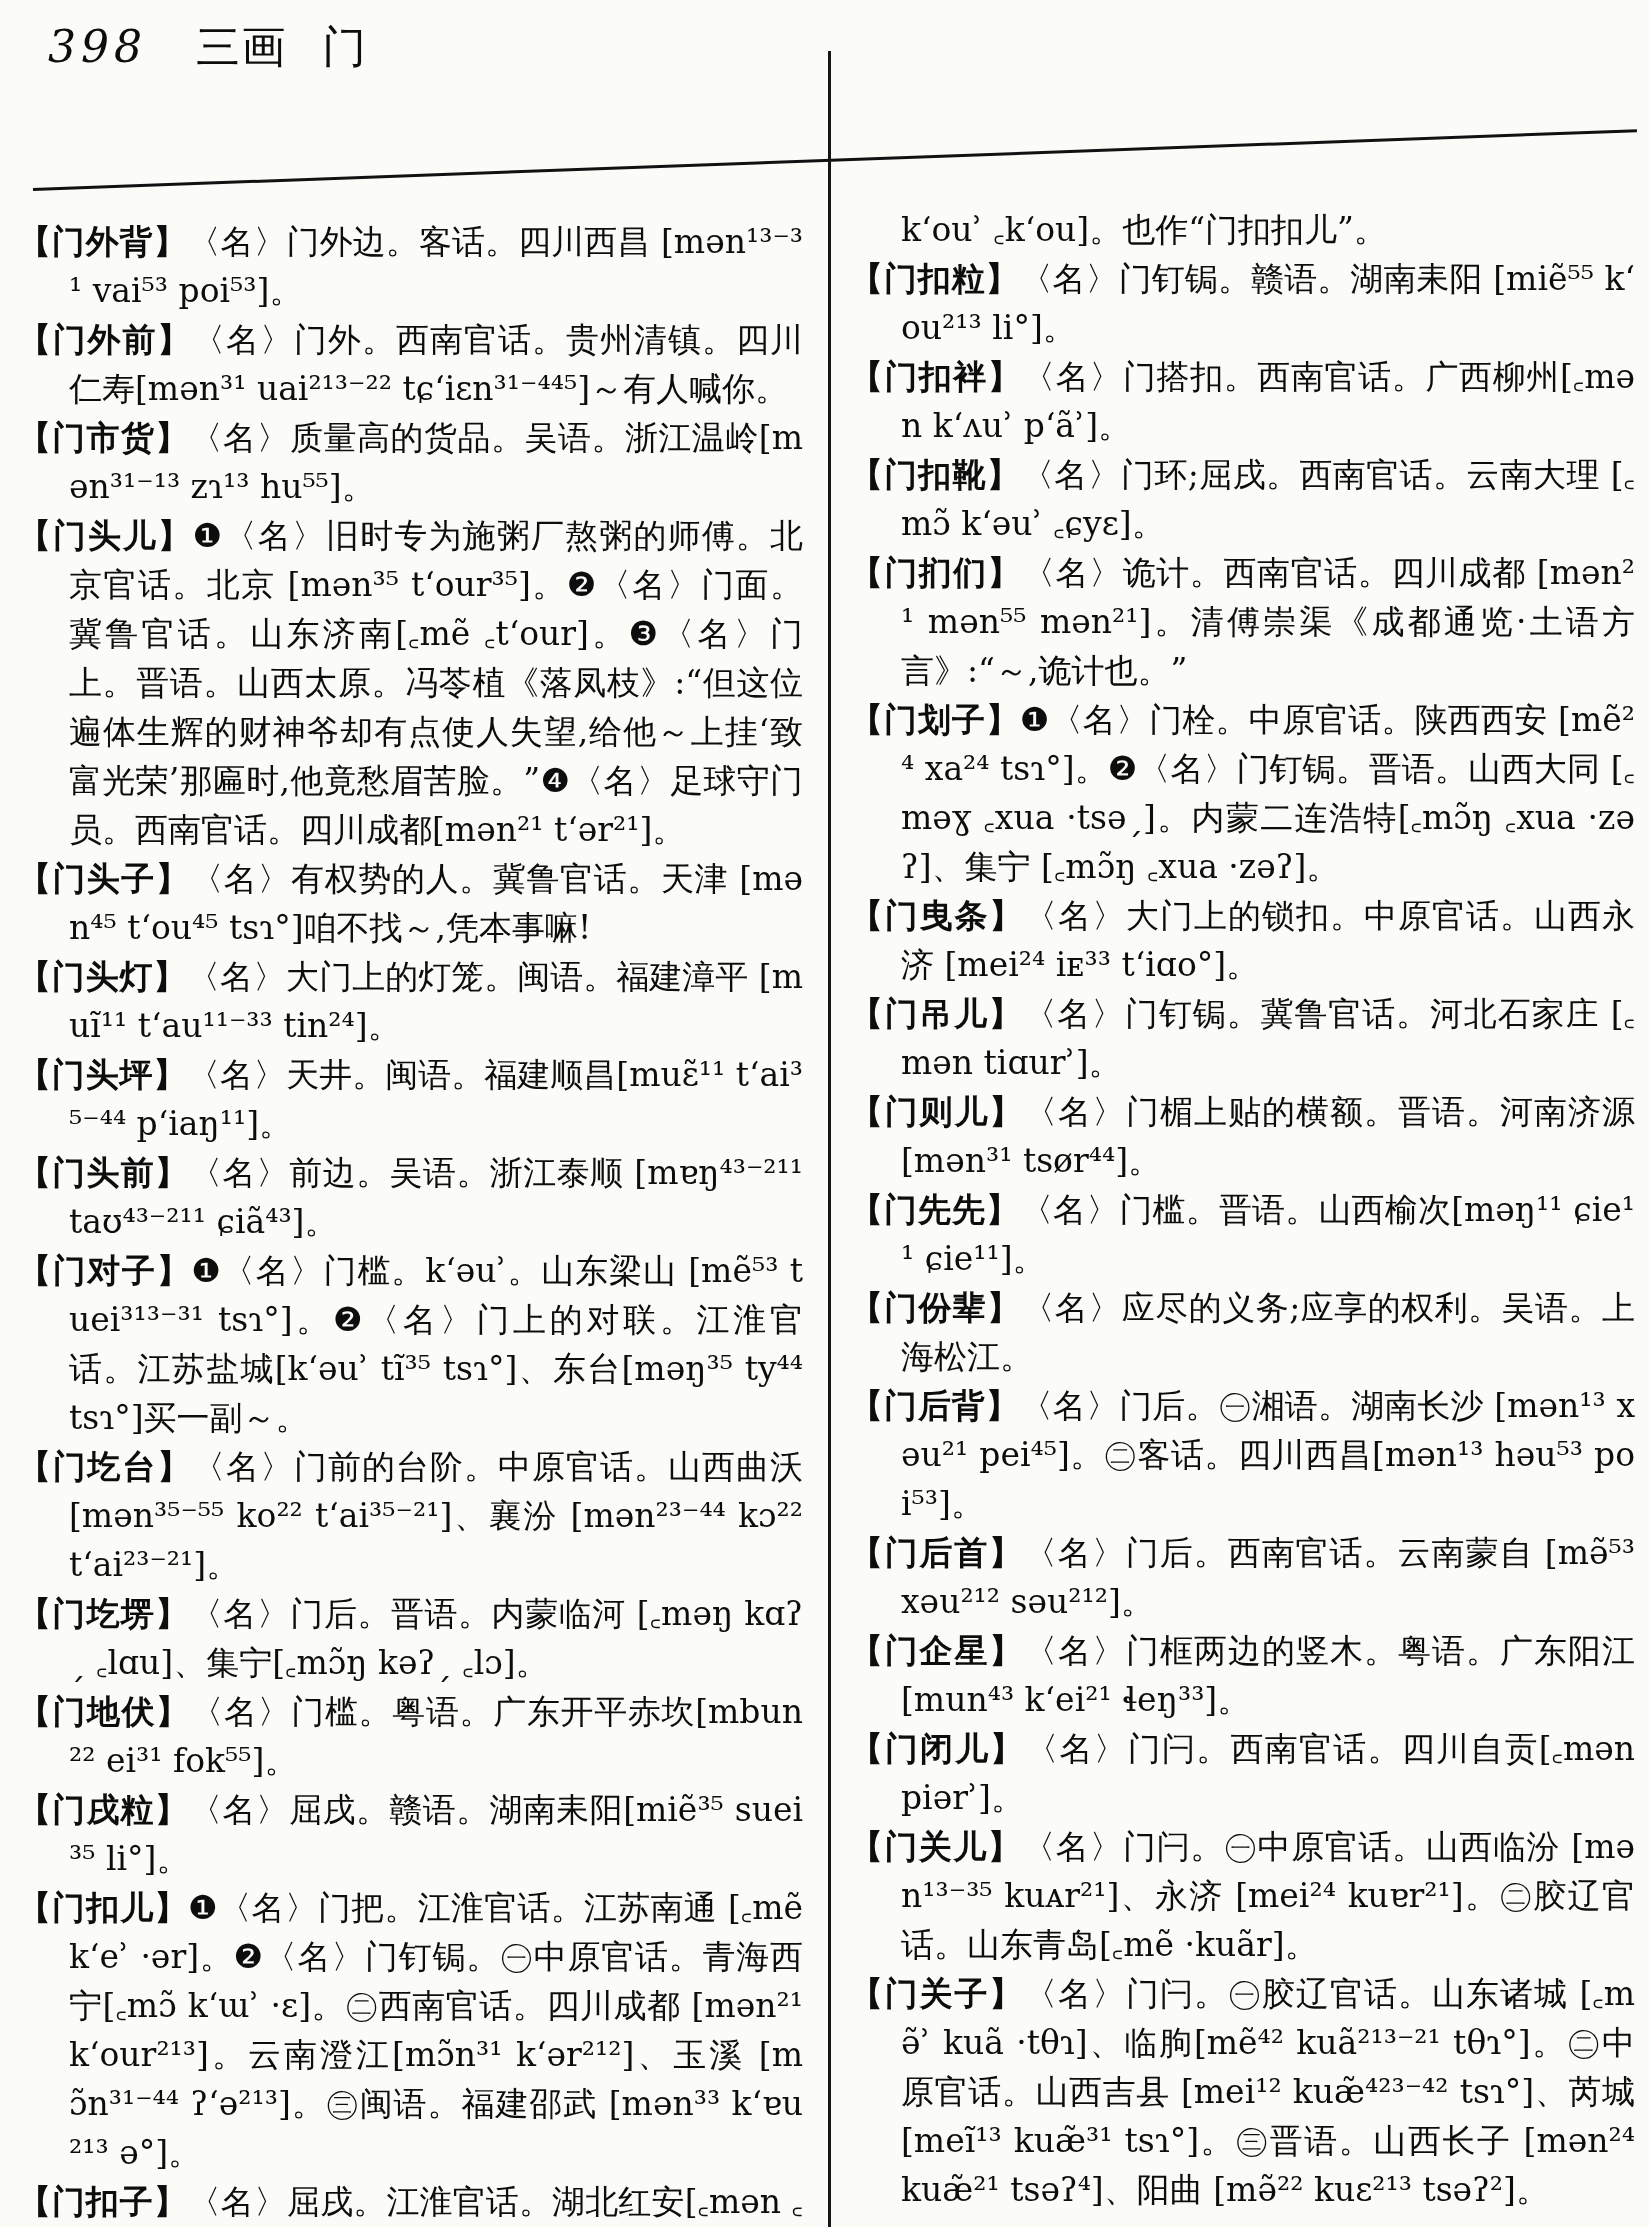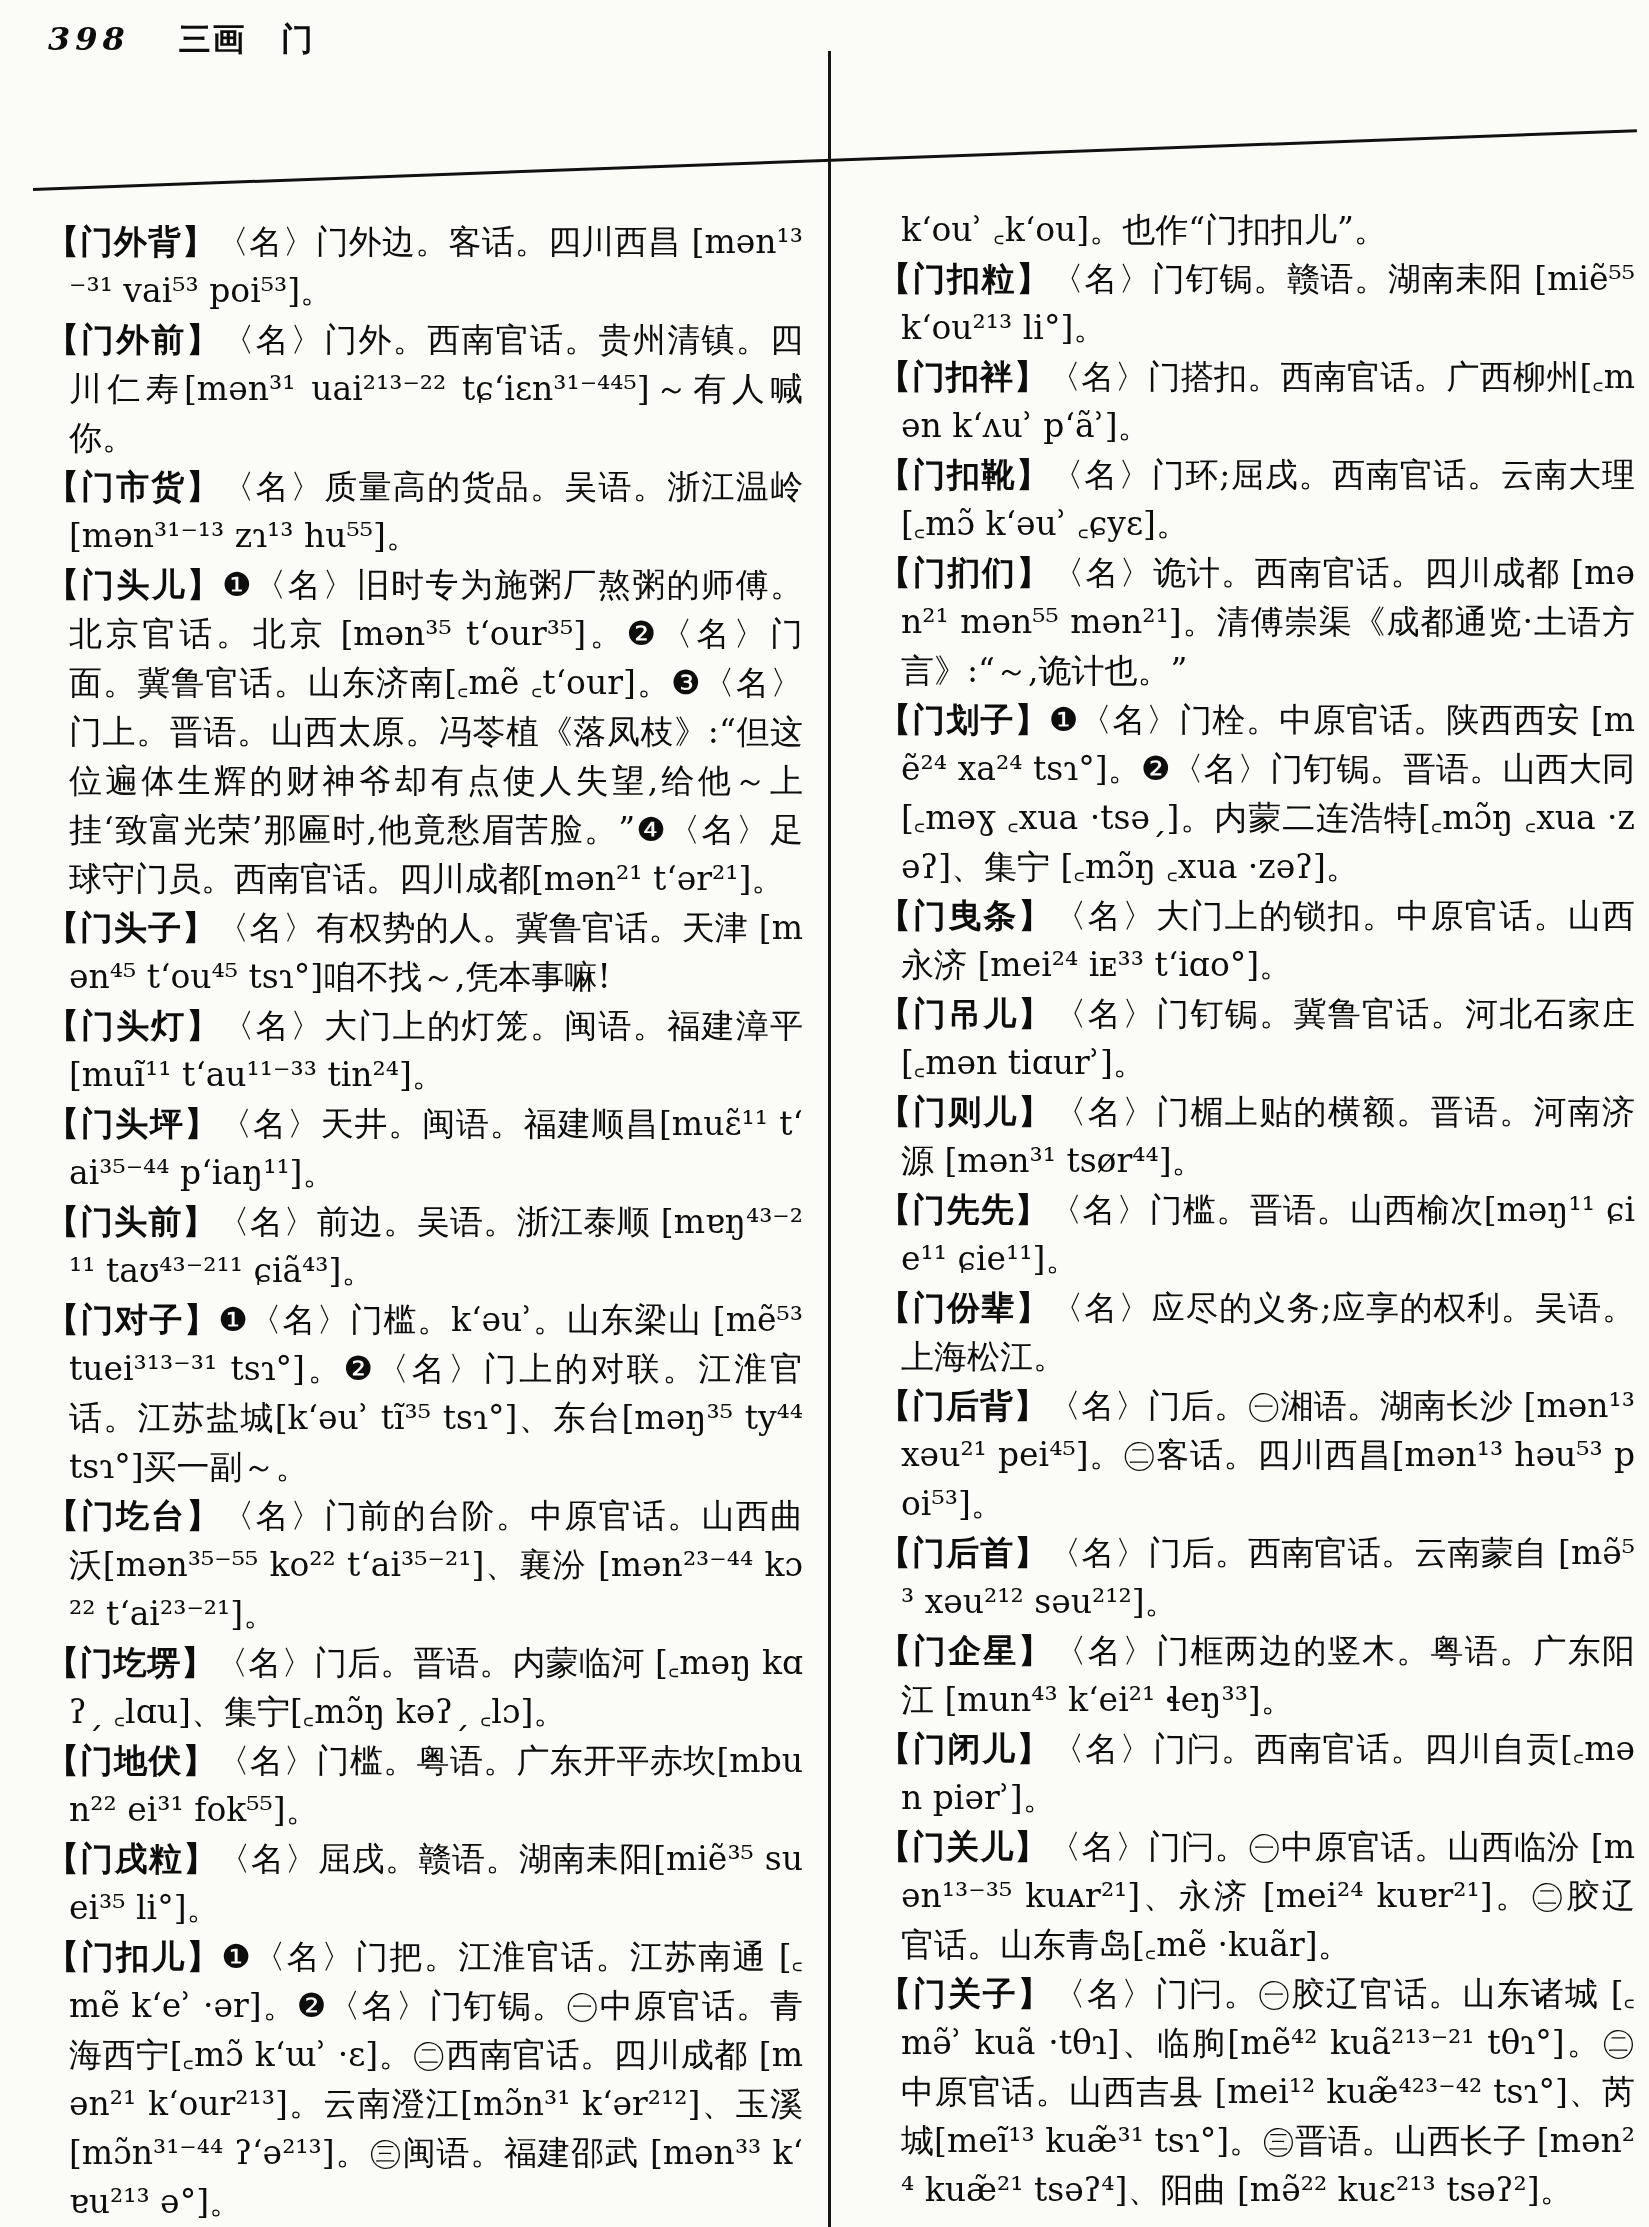--- a/index.html
+++ b/index.html
@@ -5,21 +5,21 @@
   html,body{margin:0;padding:0;}
   body{
     width:1650px;height:2227px;
     background:#fbfbf8;color:#0d0d0d;
     font-family:"DejaVu Serif","DejaVu Sans",serif;
     overflow:hidden;position:relative;
   }
   .page{position:absolute;inset:0;}
   header.pagehead{
     position:absolute;top:18px;left:48px;
-    font-size:32px;font-weight:700;letter-spacing:1.6px;
+    font-size:44px;font-weight:400;letter-spacing:1.6px;
     white-space:nowrap;
   }
   header.pagehead .pgnum{font-style:italic;margin-right:49px;letter-spacing:5px;}
   header.pagehead .stroke{margin-right:35px;}
   .rule{
     position:absolute;top:188px;left:33px;width:1605px;height:3.3px;
     background:#111;transform:rotate(-2.1deg);transform-origin:left center;
   }
   .divider{
     position:absolute;left:828px;top:51px;bottom:0;width:2.5px;background:#161616;
@@ -30,21 +30,21 @@
     font-size:33px;line-height:49px;
     text-align:justify;
   }
   .col.left{left:18px;padding-top:11.5px;}
   .col.right{left:850px;width:785px;padding-top:0px;}
   p.entry{
     margin:0;padding-left:51px;text-indent:-51px;
     word-break:break-all;
   }
   p.entry.cont{text-indent:0;padding-left:51px;}
-  .hw{font-weight:700;letter-spacing:0.8px;margin-left:28px;}
+  .hw{font-weight:700;letter-spacing:0.8px;}
   .u{
     text-decoration-thickness:2.5px;
     text-underline-offset:7.4px;
   }
 </style>
 </head>
 <body>
 
 <div class="page">
 

